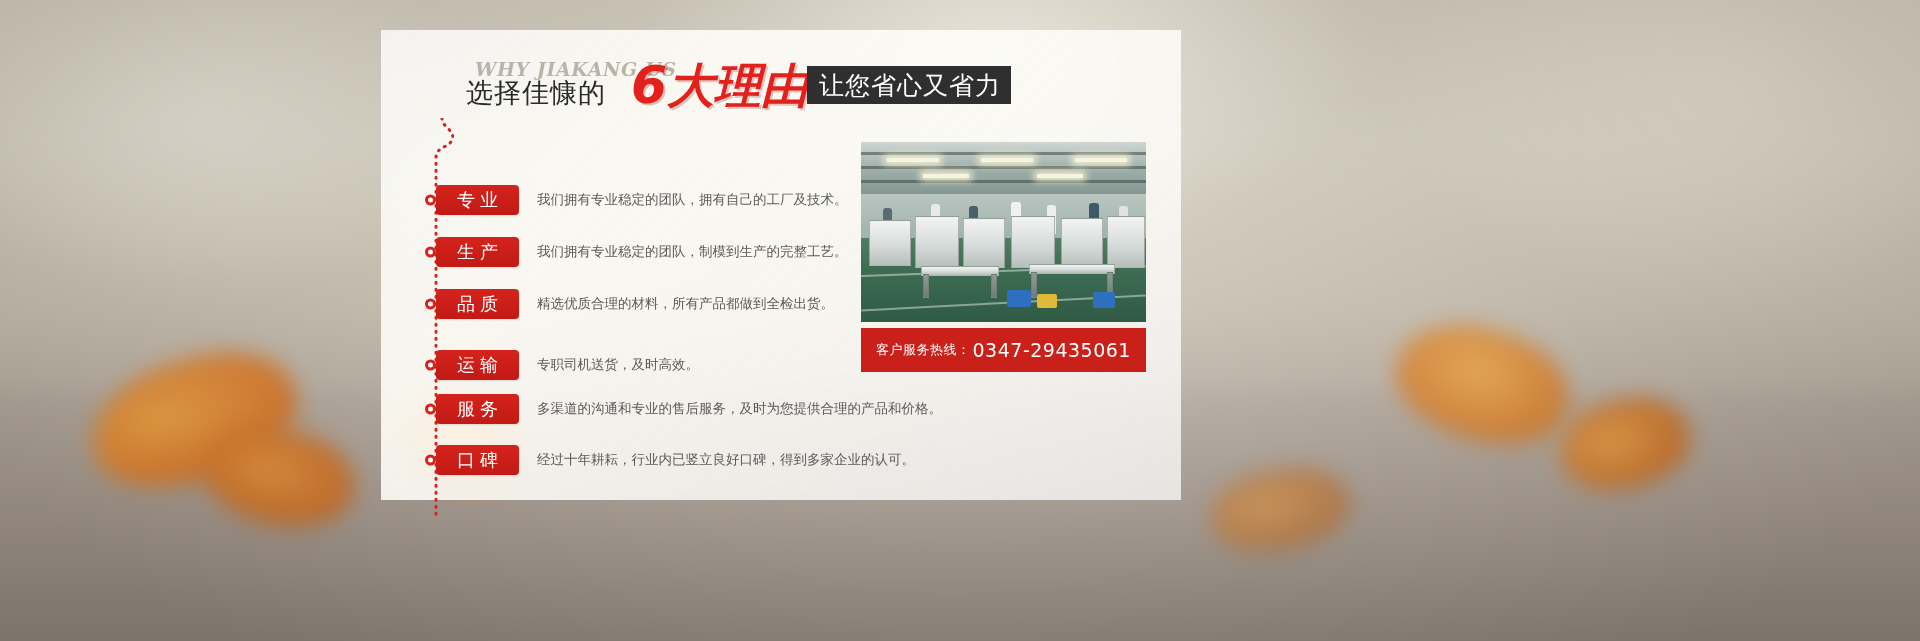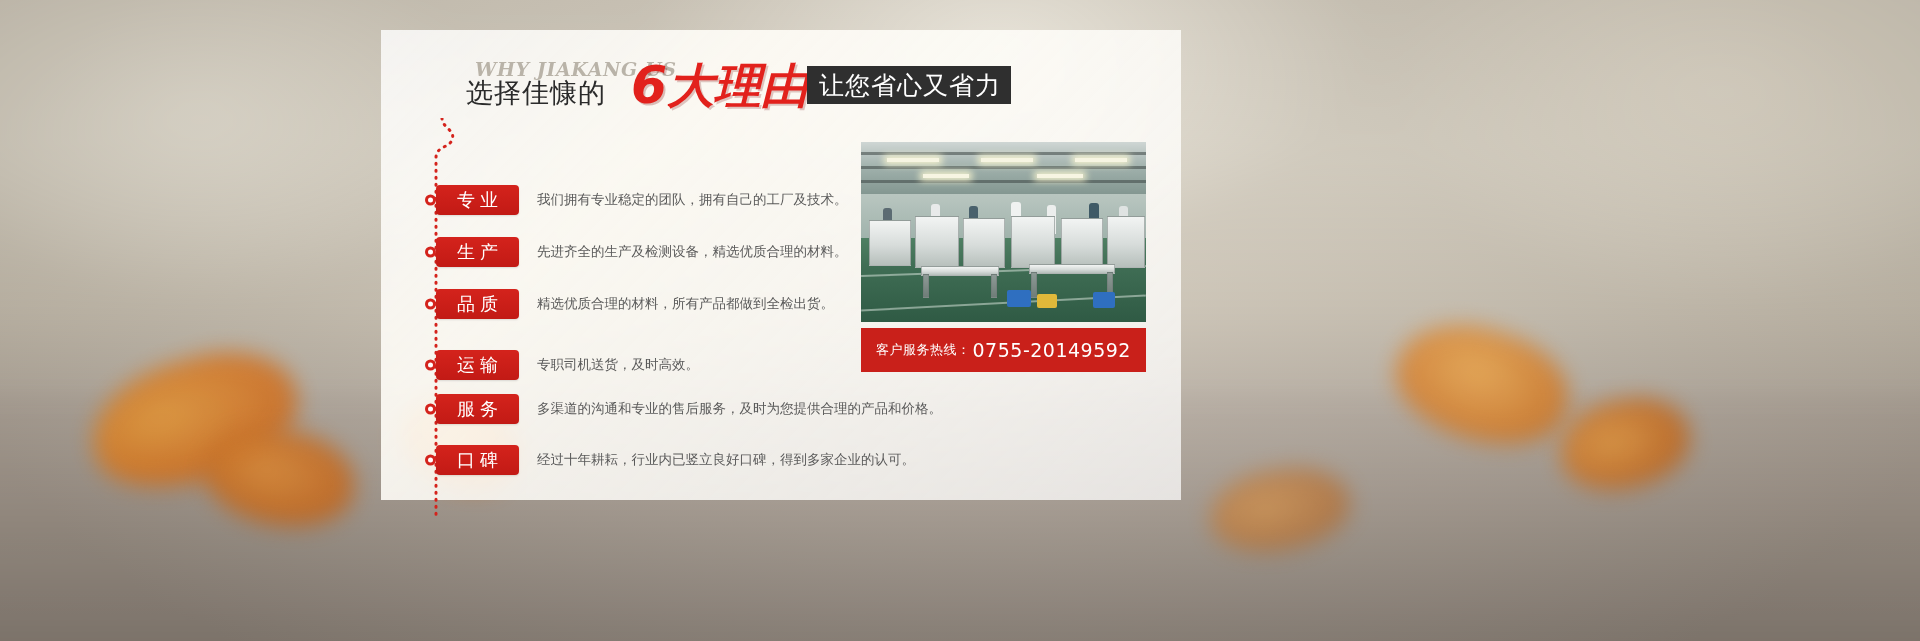--- a/index.html
+++ b/index.html
@@ -175,21 +175,21 @@
 
     <div class="row" style="top:155px">
       <span class="node"></span>
       <span class="badge">专业</span>
       <span class="desc">我们拥有专业稳定的团队，拥有自己的工厂及技术。</span>
     </div>
 
     <div class="row" style="top:207px">
       <span class="node"></span>
       <span class="badge">生产</span>
-      <span class="desc">先进齐全的生产及检测设备，精选优质合理的材料。</span>
+      <span class="desc">我们拥有专业稳定的团队，制模到生产的完整工艺。</span>
     </div>
 
     <div class="row" style="top:259px">
       <span class="node"></span>
       <span class="badge">品质</span>
       <span class="desc">精选优质合理的材料，所有产品都做到全检出货。</span>
     </div>
 
     <div class="row" style="top:320px">
       <span class="node"></span>
@@ -249,17 +249,17 @@
     <div class="mach dark" style="left:170px;top:130px;width:4px;height:24px"></div>
     <div class="mach dark" style="left:246px;top:130px;width:4px;height:24px"></div>
 
     <div class="bin" style="left:146px;top:148px;width:24px;height:17px"></div>
     <div class="bin y" style="left:176px;top:152px;width:20px;height:14px"></div>
     <div class="bin" style="left:232px;top:150px;width:22px;height:16px"></div>
   </div>
 
   <div class="phonebar">
     <span class="ph-label">客户服务热线：</span>
-    <span class="ph-num">0755-20149592</span>
+    <span class="ph-num">0347-29435061</span>
   </div>
 
 </div>
 </div>
 
 </body></html>

